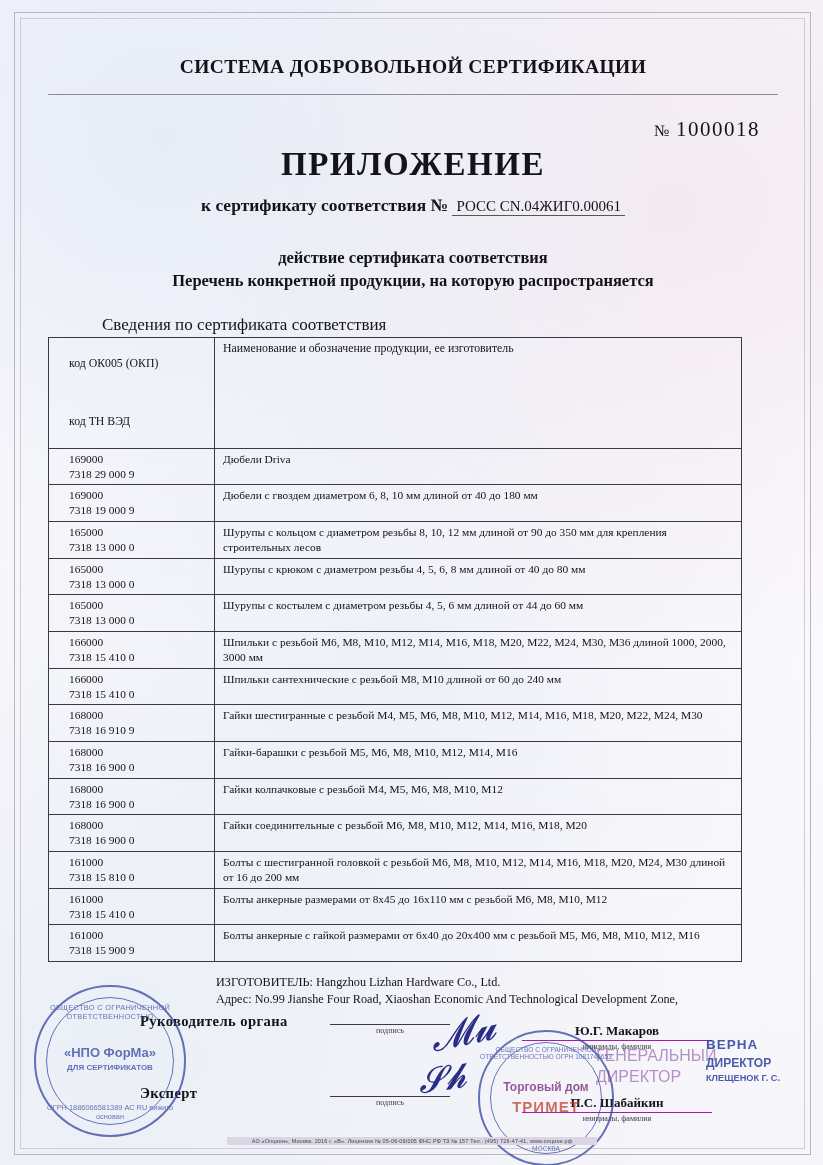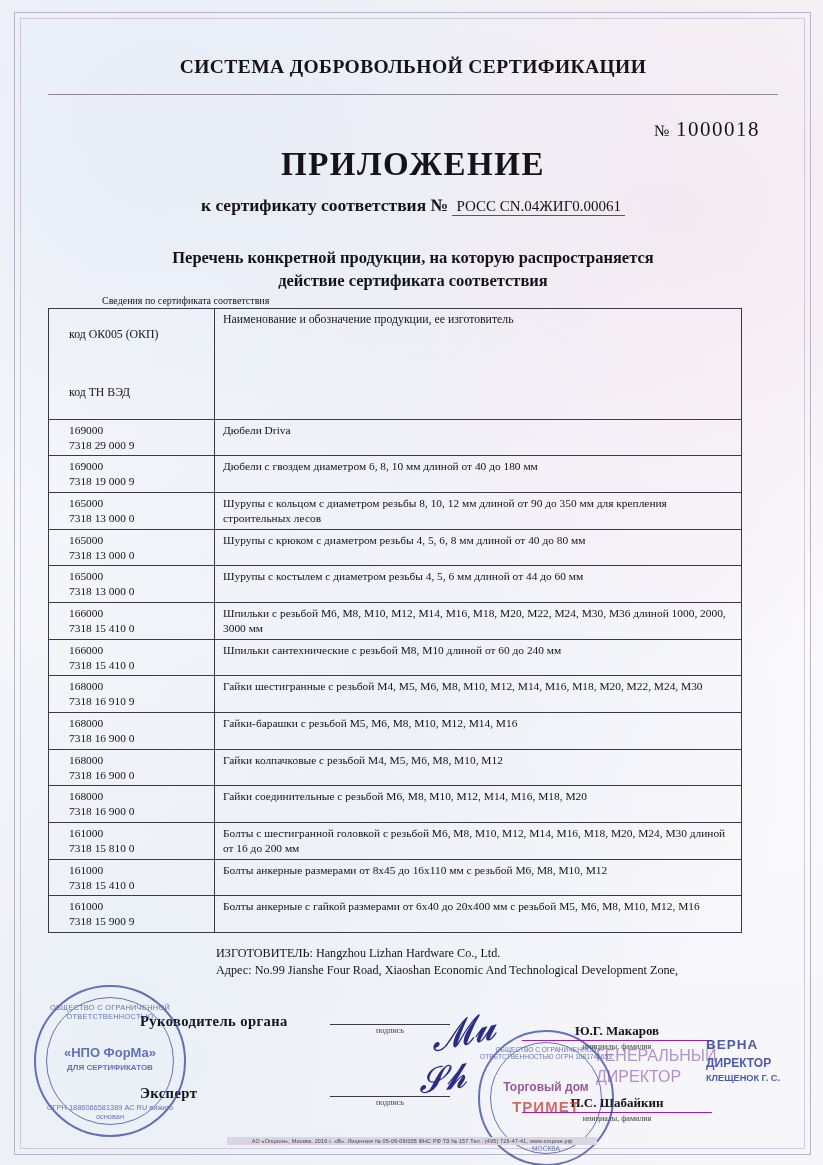--- a/index.html
+++ b/index.html
@@ -90,22 +90,22 @@
   }
   .section-title {
     text-align: center;
     font-weight: bold;
     font-size: 16.5px;
     line-height: 1.42;
     margin-top: 30px;
     padding: 0 18px;
   }
   .svedenia {
-    font-size: 10px;
-    margin-top: 2px;
+    font-size: 17px;
+    margin-top: 22px;
     padding-left: 58px;
   }
   table.products {
     width: 694px;
     margin-left: 4px;
     margin-top: 2px;
     border-collapse: collapse;
     table-layout: fixed;
   }
   table.products td {
@@ -297,22 +297,22 @@
 
     <div class="doc-title">ПРИЛОЖЕНИЕ</div>
 
     <div class="subtitle">
       <span>к сертификату соответствия</span>
       <span>№</span>
       <span class="certno">РОСС CN.04ЖИГ0.00061</span>
     </div>
 
     <div class="section-title">
+      <div>действие сертификата соответствия</div>
       <div>Перечень конкретной продукции, на которую распространяется</div>
-      <div>действие сертификата соответствия</div>
     </div>
 
     <div class="svedenia">Сведения по сертификата соответствия</div>
 
     <table class="products">
       <tbody>
         <tr class="head">
           <td class="codecell">
             <div>код ОК005 (ОКП)</div>
             <div style="height:12px"></div>

